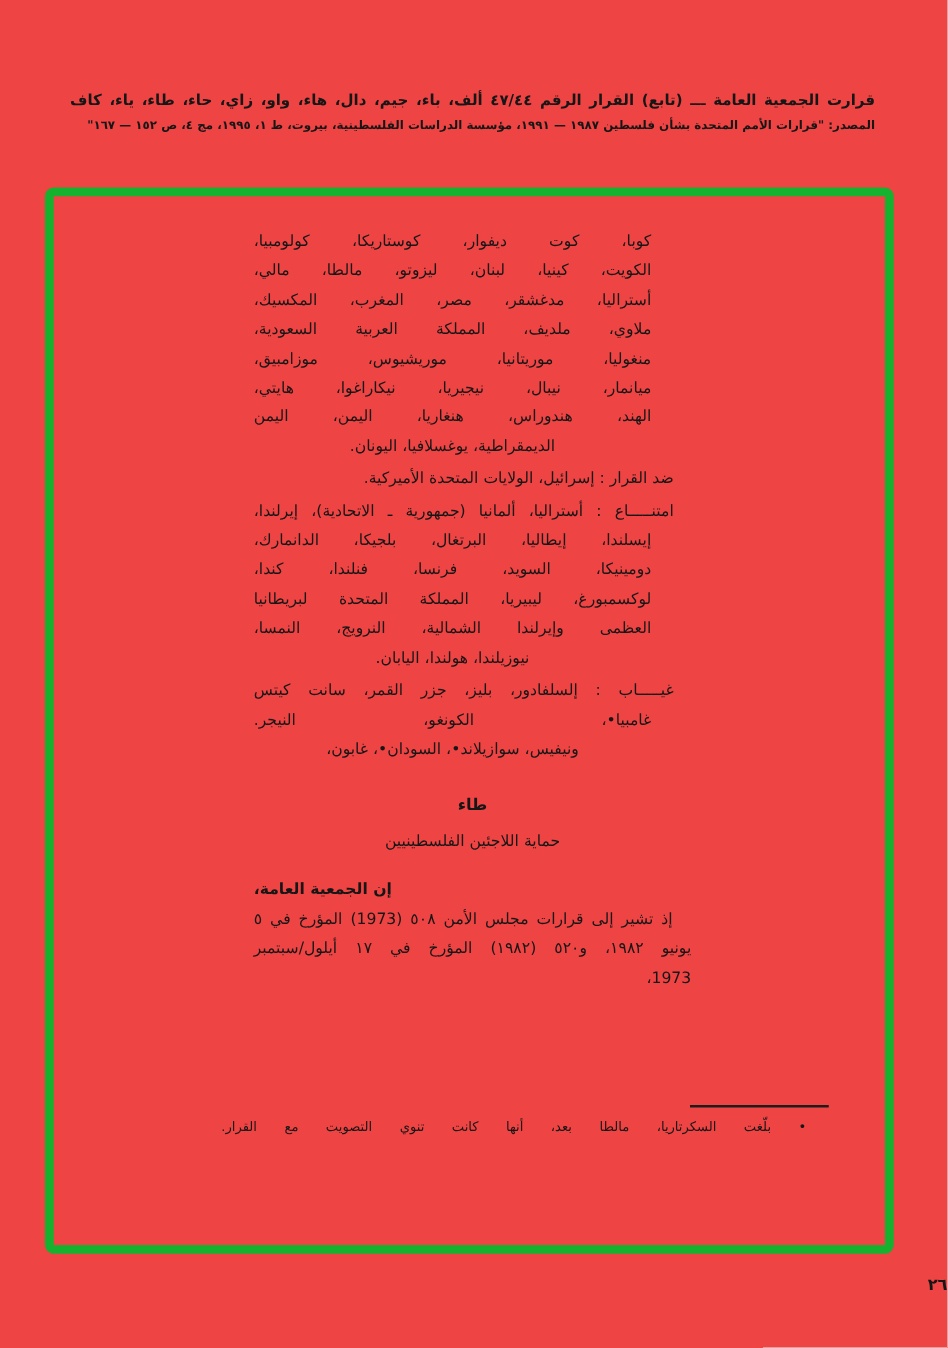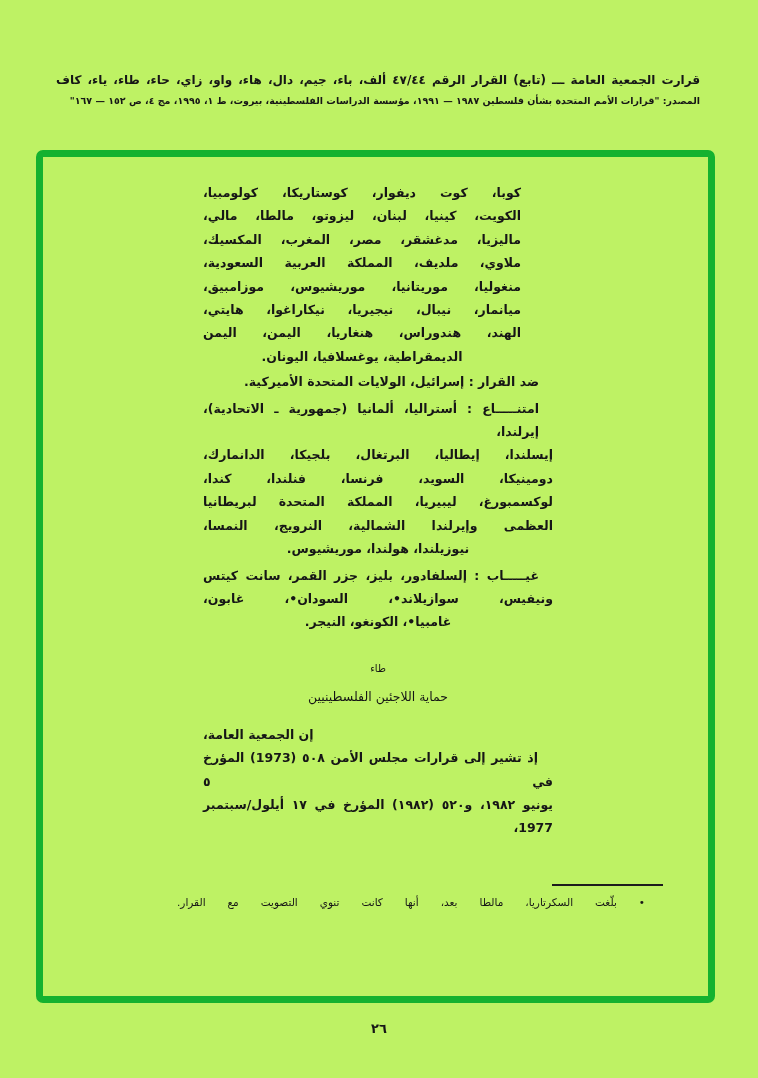--- a/index.html
+++ b/index.html
@@ -1,19 +1,19 @@
 <!DOCTYPE html>
 <html lang="ar"><head>
 <meta charset="utf-8">
 <style>
   html,body{margin:0;padding:0;background:#e8e8e8;}
   .page{
     position:relative;
     width:758px;height:1078px;
-    background:#bef264;
+    background:#ef4444;
     font-family:"DejaVu Sans",sans-serif;
     color:#161616;
     direction:rtl;
     overflow:hidden;
     margin:0 auto;
   }
   
   .header{position:absolute;top:72px;right:58px;left:56px;}
   .header-line1{
     font-size:12px;font-weight:bold;
@@ -32,35 +32,34 @@
     border:7px solid #14b22f;
     border-radius:7px;
     background:transparent;
   }
   
   .column{position:absolute;top:181px;right:205px;width:350px;}
   .tline{
     font-size:12.5px;line-height:23.4px;
     text-align:justify;text-align-last:justify;
     white-space:normal;
-    font-weight:bold;
   }
   
-  .voteblock .tline{}
+  .voteblock .tline{margin-right:32px;}
   .voteblock .tline:first-child{margin-right:14px;}
   .cont .tline{margin-right:32px !important;}
   .center-last .tline:last-child{text-align-last:center;}
   .right-last .tline:last-child{text-align-last:right;}
   .one-liner .tline{text-align-last:right;}
   .indent-first .tline:first-child{text-indent:15px;}
   .mt2{margin-top:2px;} .mt3{margin-top:3px;}
   
   .sec-letter{
     margin-top:23px;
-    font-size:10px;font-weight:normal;text-align:center;line-height:23px;
+    font-size:13px;font-weight:bold;text-align:center;line-height:23px;
   }
   .sec-title{
     margin-top:5px;
     font-size:12.5px;font-weight:normal;text-align:center;line-height:23px;
   }
   .opening{
     margin-top:15px;
     font-size:12.5px;font-weight:bold;text-align:left;line-height:23.4px;
     text-indent:15px;
   }
@@ -70,78 +69,78 @@
     background:#1c1c1c;
   }
   .footnote-text{
     position:absolute;top:894px;right:113px;width:468px;
     font-size:10.5px;line-height:16px;
     text-align:justify;text-align-last:justify;
   }
   
   .page-num{
     position:absolute;top:1021px;left:0;right:0;
-    text-align:center;font-size:13px;font-weight:bold;
+    font-size:13px;font-weight:bold;
     letter-spacing:2px;
   }
 </style>
 </head>
 <body>
 
 <div class="page">
 
   <div class="header">
     <div class="header-line1">قرارت الجمعية العامة ـــ (تابع) القرار الرقم ٤٧/٤٤ ألف، باء، جيم، دال، هاء، واو، زاي، حاء، طاء، ياء، كاف</div>
     <div class="header-line2">المصدر: "قرارات الأمم المتحدة بشأن فلسطين ١٩٨٧ — ١٩٩١، مؤسسة الدراسات الفلسطينية، بيروت، ط ١، ١٩٩٥، مج ٤، ص ١٥٢ — ١٦٧"</div>
   </div>
 
   <div class="hl-box" style="border-color: rgb(20, 178, 47);"></div>
 
   <div class="column">
 
     <div class="voteblock cont center-last">
         <div class="tline">كوبا، كوت ديفوار، كوستاريكا، كولومبيا،</div>
         <div class="tline">الكويت، كينيا، لبنان، ليزوتو، مالطا، مالي،</div>
-        <div class="tline">ماليزيا، مدغشقر، مصر، المغرب، المكسيك،</div>
+        <div class="tline">أستراليا، مدغشقر، مصر، المغرب، المكسيك،</div>
         <div class="tline">ملاوي، ملديف، المملكة العربية السعودية،</div>
         <div class="tline">منغوليا، موريتانيا، موريشيوس، موزامبيق،</div>
         <div class="tline">ميانمار، نيبال، نيجيريا، نيكاراغوا، هايتي،</div>
         <div class="tline">الهند، هندوراس، هنغاريا، اليمن، اليمن</div>
         <div class="tline">الديمقراطية، يوغسلافيا، اليونان.</div>
       </div>
 
     <div class="voteblock one-liner mt2">
         <div class="tline">ضد القرار :  إسرائيل، الولايات المتحدة الأميركية.</div>
       </div>
 
     <div class="voteblock center-last mt3">
         <div class="tline">امتنـــــاع :  أستراليا، ألمانيا (جمهورية ـ الاتحادية)، إيرلندا،</div>
         <div class="tline">إيسلندا، إيطاليا، البرتغال، بلجيكا، الدانمارك،</div>
         <div class="tline">دومينيكا، السويد، فرنسا، فنلندا، كندا،</div>
         <div class="tline">لوكسمبورغ، ليبيريا، المملكة المتحدة لبريطانيا</div>
         <div class="tline">العظمى وإيرلندا الشمالية، النرويج، النمسا،</div>
-        <div class="tline">نيوزيلندا، هولندا، موريشيوس.</div>
+        <div class="tline">نيوزيلندا، هولندا، اليابان.</div>
       </div>
 
     <div class="voteblock center-last mt3">
         <div class="tline">غيـــــاب :  إلسلفادور، بليز، جزر القمر، سانت كيتس</div>
+        <div class="tline">غامبيا•، الكونغو، النيجر.</div>
         <div class="tline">ونيفيس، سوازيلاند•، السودان•، غابون،</div>
-        <div class="tline">غامبيا•، الكونغو، النيجر.</div>
       </div>
 
     <div class="sec-letter">طاء</div>
 
     <div class="sec-title">حماية اللاجئين الفلسطينيين</div>
 
     <div class="opening">إن الجمعية العامة،</div>
 
     <div class="right-last indent-first">
         <div class="tline">إذ تشير إلى قرارات مجلس الأمن ٥٠٨ (1973) المؤرخ في ٥</div>
         <div class="tline">يونيو ١٩٨٢، و٥٢٠ (١٩٨٢) المؤرخ في ١٧ أيلول/سبتمبر</div>
-        <div class="tline">1977،</div>
+        <div class="tline">1973،</div>
       </div>
   </div>
 
   <div class="footnote-rule"></div>
   <div class="footnote-text">•  بلّغت السكرتاريا، مالطا بعد، أنها كانت تنوي التصويت مع القرار.</div>
 
   <div class="page-num">٢٦</div>
 
 </div>
 

